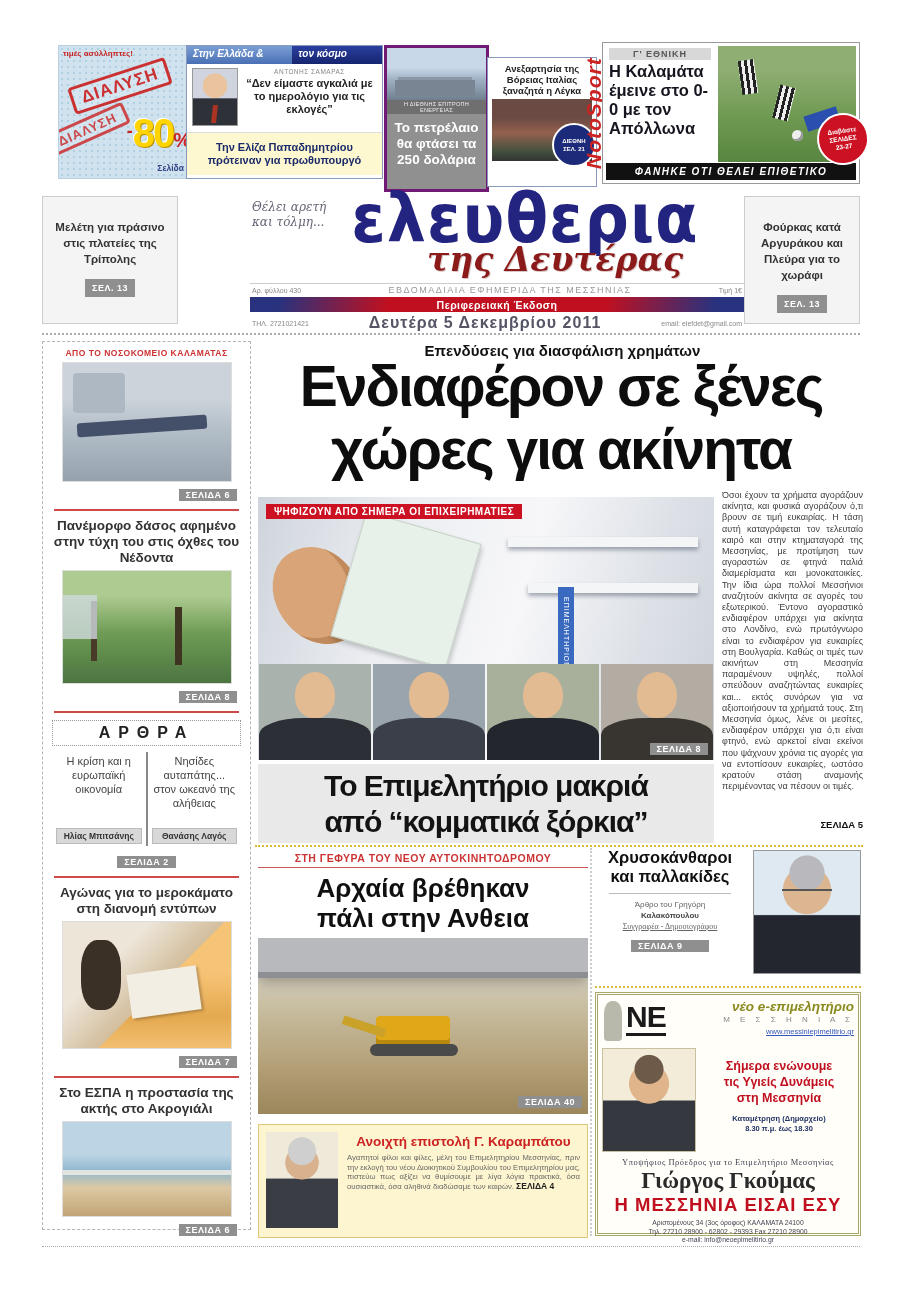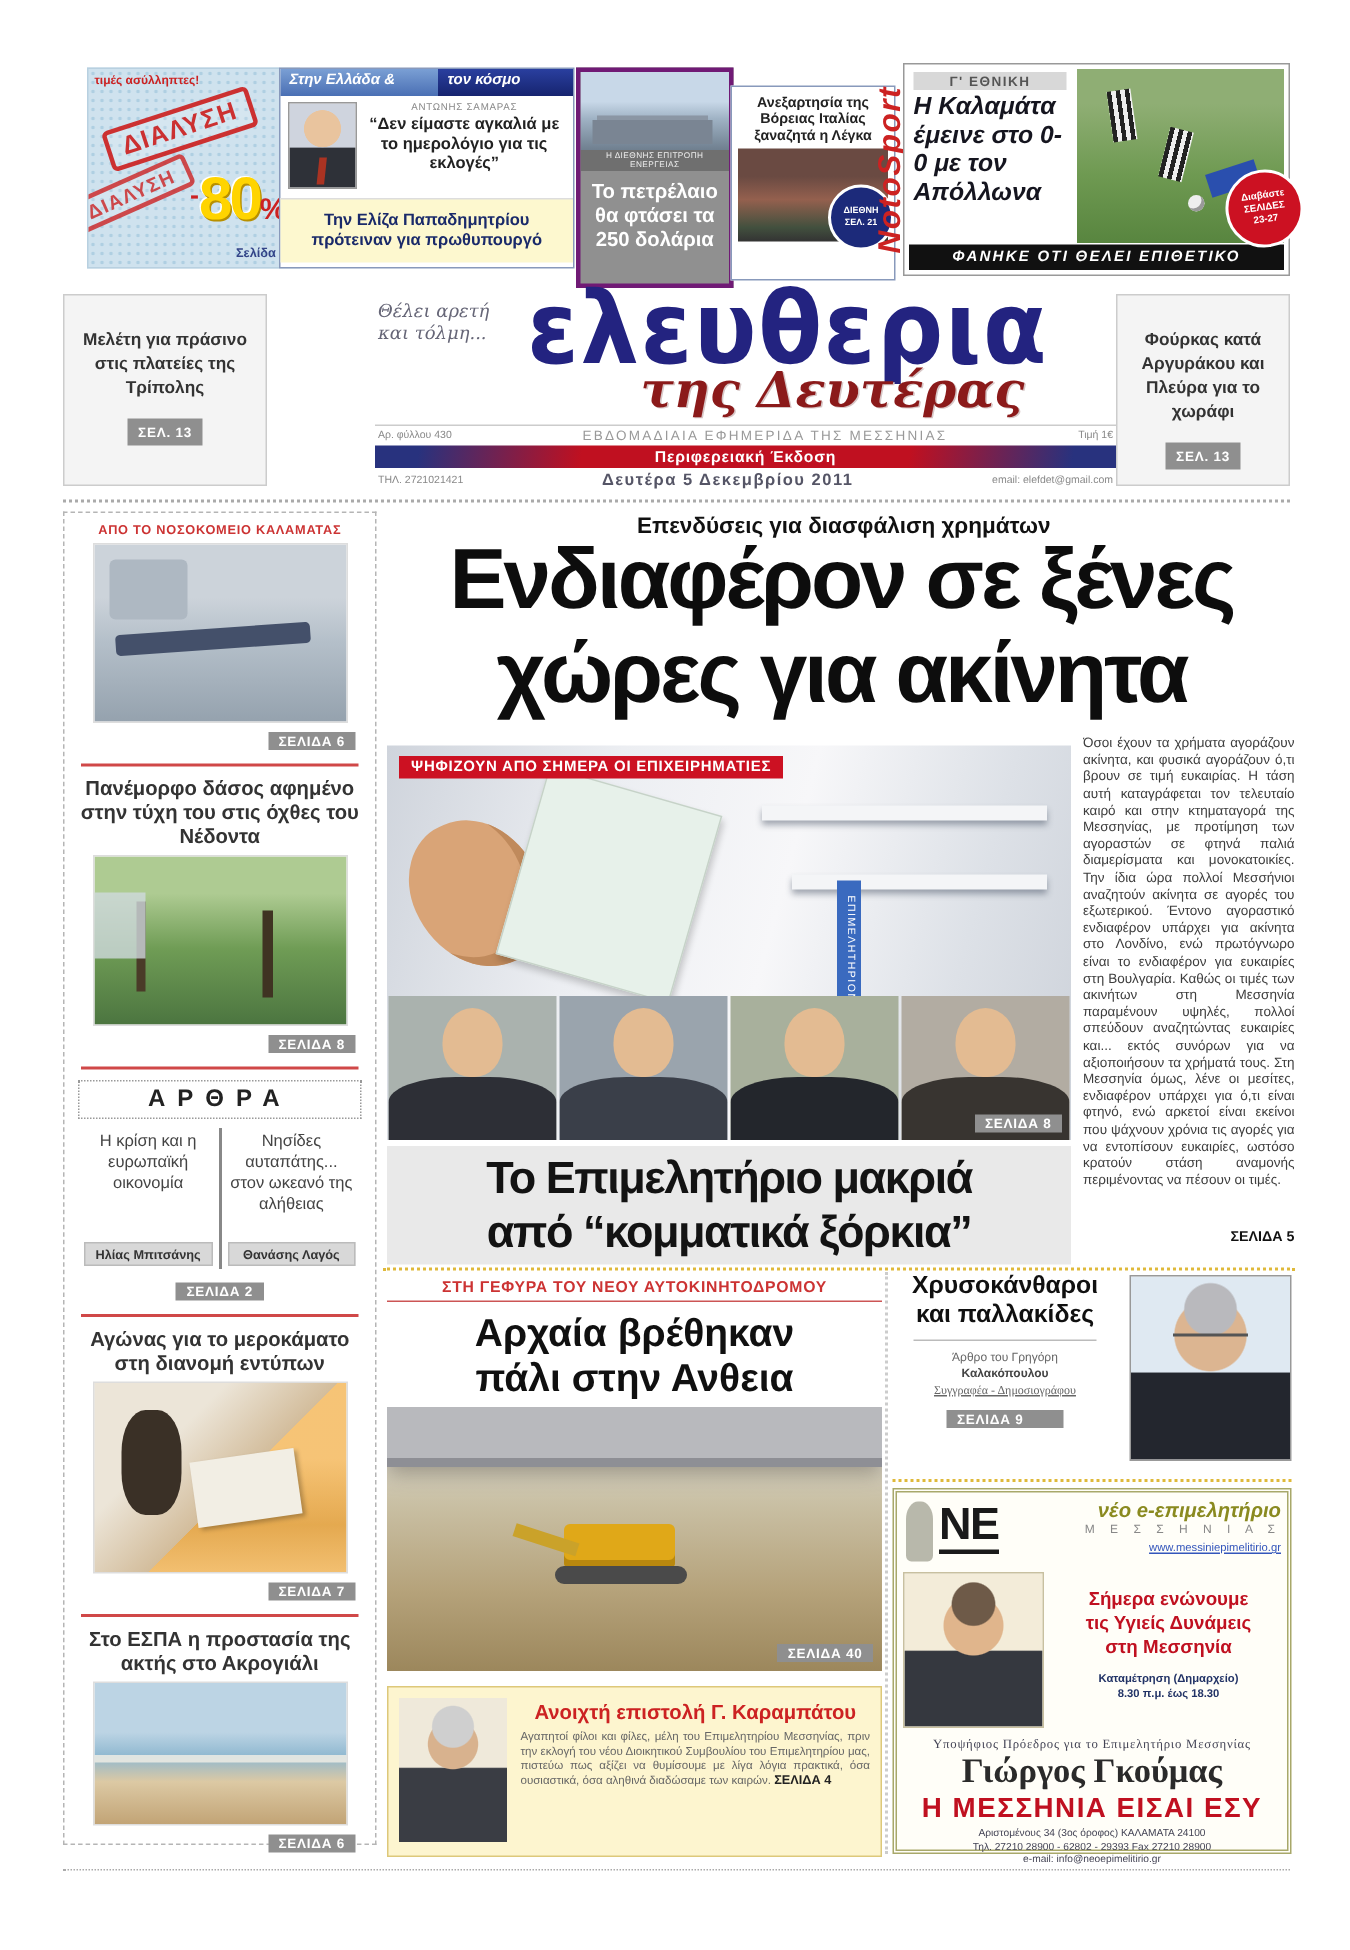--- a/index.html
+++ b/index.html
@@ -57,21 +57,21 @@
     background:#1c2a7a;border:2px solid #fff;color:#fff;text-align:center;font-size:6px;line-height:8px;
     display:flex;flex-direction:column;justify-content:center;font-weight:bold;}
 
   .noto{left:598px;top:42px;width:262px;height:142px;}
   .noto-brand{position:absolute;left:-16px;top:0;height:142px;width:18px;
     writing-mode:vertical-rl;transform:rotate(180deg);color:#cc2222;font-weight:bold;font-style:italic;
     font-size:21px;letter-spacing:1px;text-align:center;}
   .noto-box{position:absolute;left:4px;top:0;right:0;bottom:0;border:1px solid #999;background:#fff;overflow:visible;}
   .noto-league{width:102px;margin:5px 6px 2px 6px;background:#d8d8d8;color:#555;font-size:9px;font-weight:bold;
     text-align:center;padding:1px 0;letter-spacing:1px;}
-  .noto-head{width:104px;margin-left:6px;font-size:16.5px;font-weight:bold;line-height:19px;color:#15151f;font-style:italic;}
+  .noto-head{width:104px;margin-left:6px;font-size:16.5px;font-weight:bold;line-height:19px;color:#15151f;}
   .noto-photo{position:absolute;right:3px;top:3px;width:138px;height:116px;
     background:linear-gradient(180deg,#8fae74 0 20%,#6f9a52 60%,#58853f 100%);overflow:hidden;}
   .player{position:absolute;width:16px;height:34px;background:repeating-linear-gradient(90deg,#222 0 3px,#eee 3px 6px);}
   .player.blue{background:#2a4fae;}
   .ball{position:absolute;width:11px;height:11px;border-radius:50%;background:#eee;box-shadow:inset -2px -2px 0 #999;}
   .noto-bar{position:absolute;left:3px;right:3px;bottom:3px;height:17px;background:#111;color:#fff;
     font-size:10px;font-weight:bold;font-style:italic;text-align:center;letter-spacing:1.5px;line-height:17px;}
   .noto-badge{position:absolute;right:-10px;bottom:18px;width:48px;height:48px;border-radius:50%;
     background:#cc1122;border:2px solid #fff;color:#fff;display:flex;flex-direction:column;justify-content:center;
     text-align:center;font-size:6.5px;line-height:8px;font-weight:bold;transform:rotate(-8deg);}
@@ -93,21 +93,21 @@
   .mastinfo{left:250px;top:283px;width:494px;}
   .mi-row1{display:flex;justify-content:space-between;align-items:center;border-top:1px solid #ccc;
     padding:1px 2px;}
   .mi-row1 .small{font-size:7px;color:#888;}
   .mi-sub{font-size:9px;color:#999;letter-spacing:1.5px;}
   .mi-band{height:15px;margin-top:1px;background:linear-gradient(100deg,#28327e 6%,#c01020 28%,#c01020 72%,#28327e 94%);
     display:flex;align-items:center;justify-content:center;}
   .mi-band span{color:#fff;font-size:10.5px;font-weight:bold;letter-spacing:.5px;}
   .mi-row2{display:flex;justify-content:space-between;align-items:center;padding:2px 2px 0 2px;}
   .mi-row2 .small{font-size:7px;color:#888;}
-  .mi-date{font-size:11px;font-weight:bold;color:#556;letter-spacing:1px;}
+  .mi-date{font-size:16px;font-weight:bold;color:#556;letter-spacing:1px;}
 
   
   .rail{left:42px;top:341px;width:209px;height:889px;border:1px dashed #b5b5b5;box-sizing:border-box;
     padding:6px 9px;}
   .rk{color:#cc3333;font-size:8.5px;font-weight:bold;text-align:center;letter-spacing:.5px;}
   .rh{font-size:13.5px;font-weight:bold;color:#333;text-align:center;line-height:16px;margin:2px 0;}
   .rphoto{width:168px;margin:4px auto 2px auto;border:1px solid #ddd;}
   .rb{text-align:right;margin:1px 4px;}
   .arthra-head{border:1px dotted #999;margin:2px 0 6px 0;padding:3px 0;text-align:center;
     font-size:16px;font-weight:bold;letter-spacing:8px;color:#222;}

